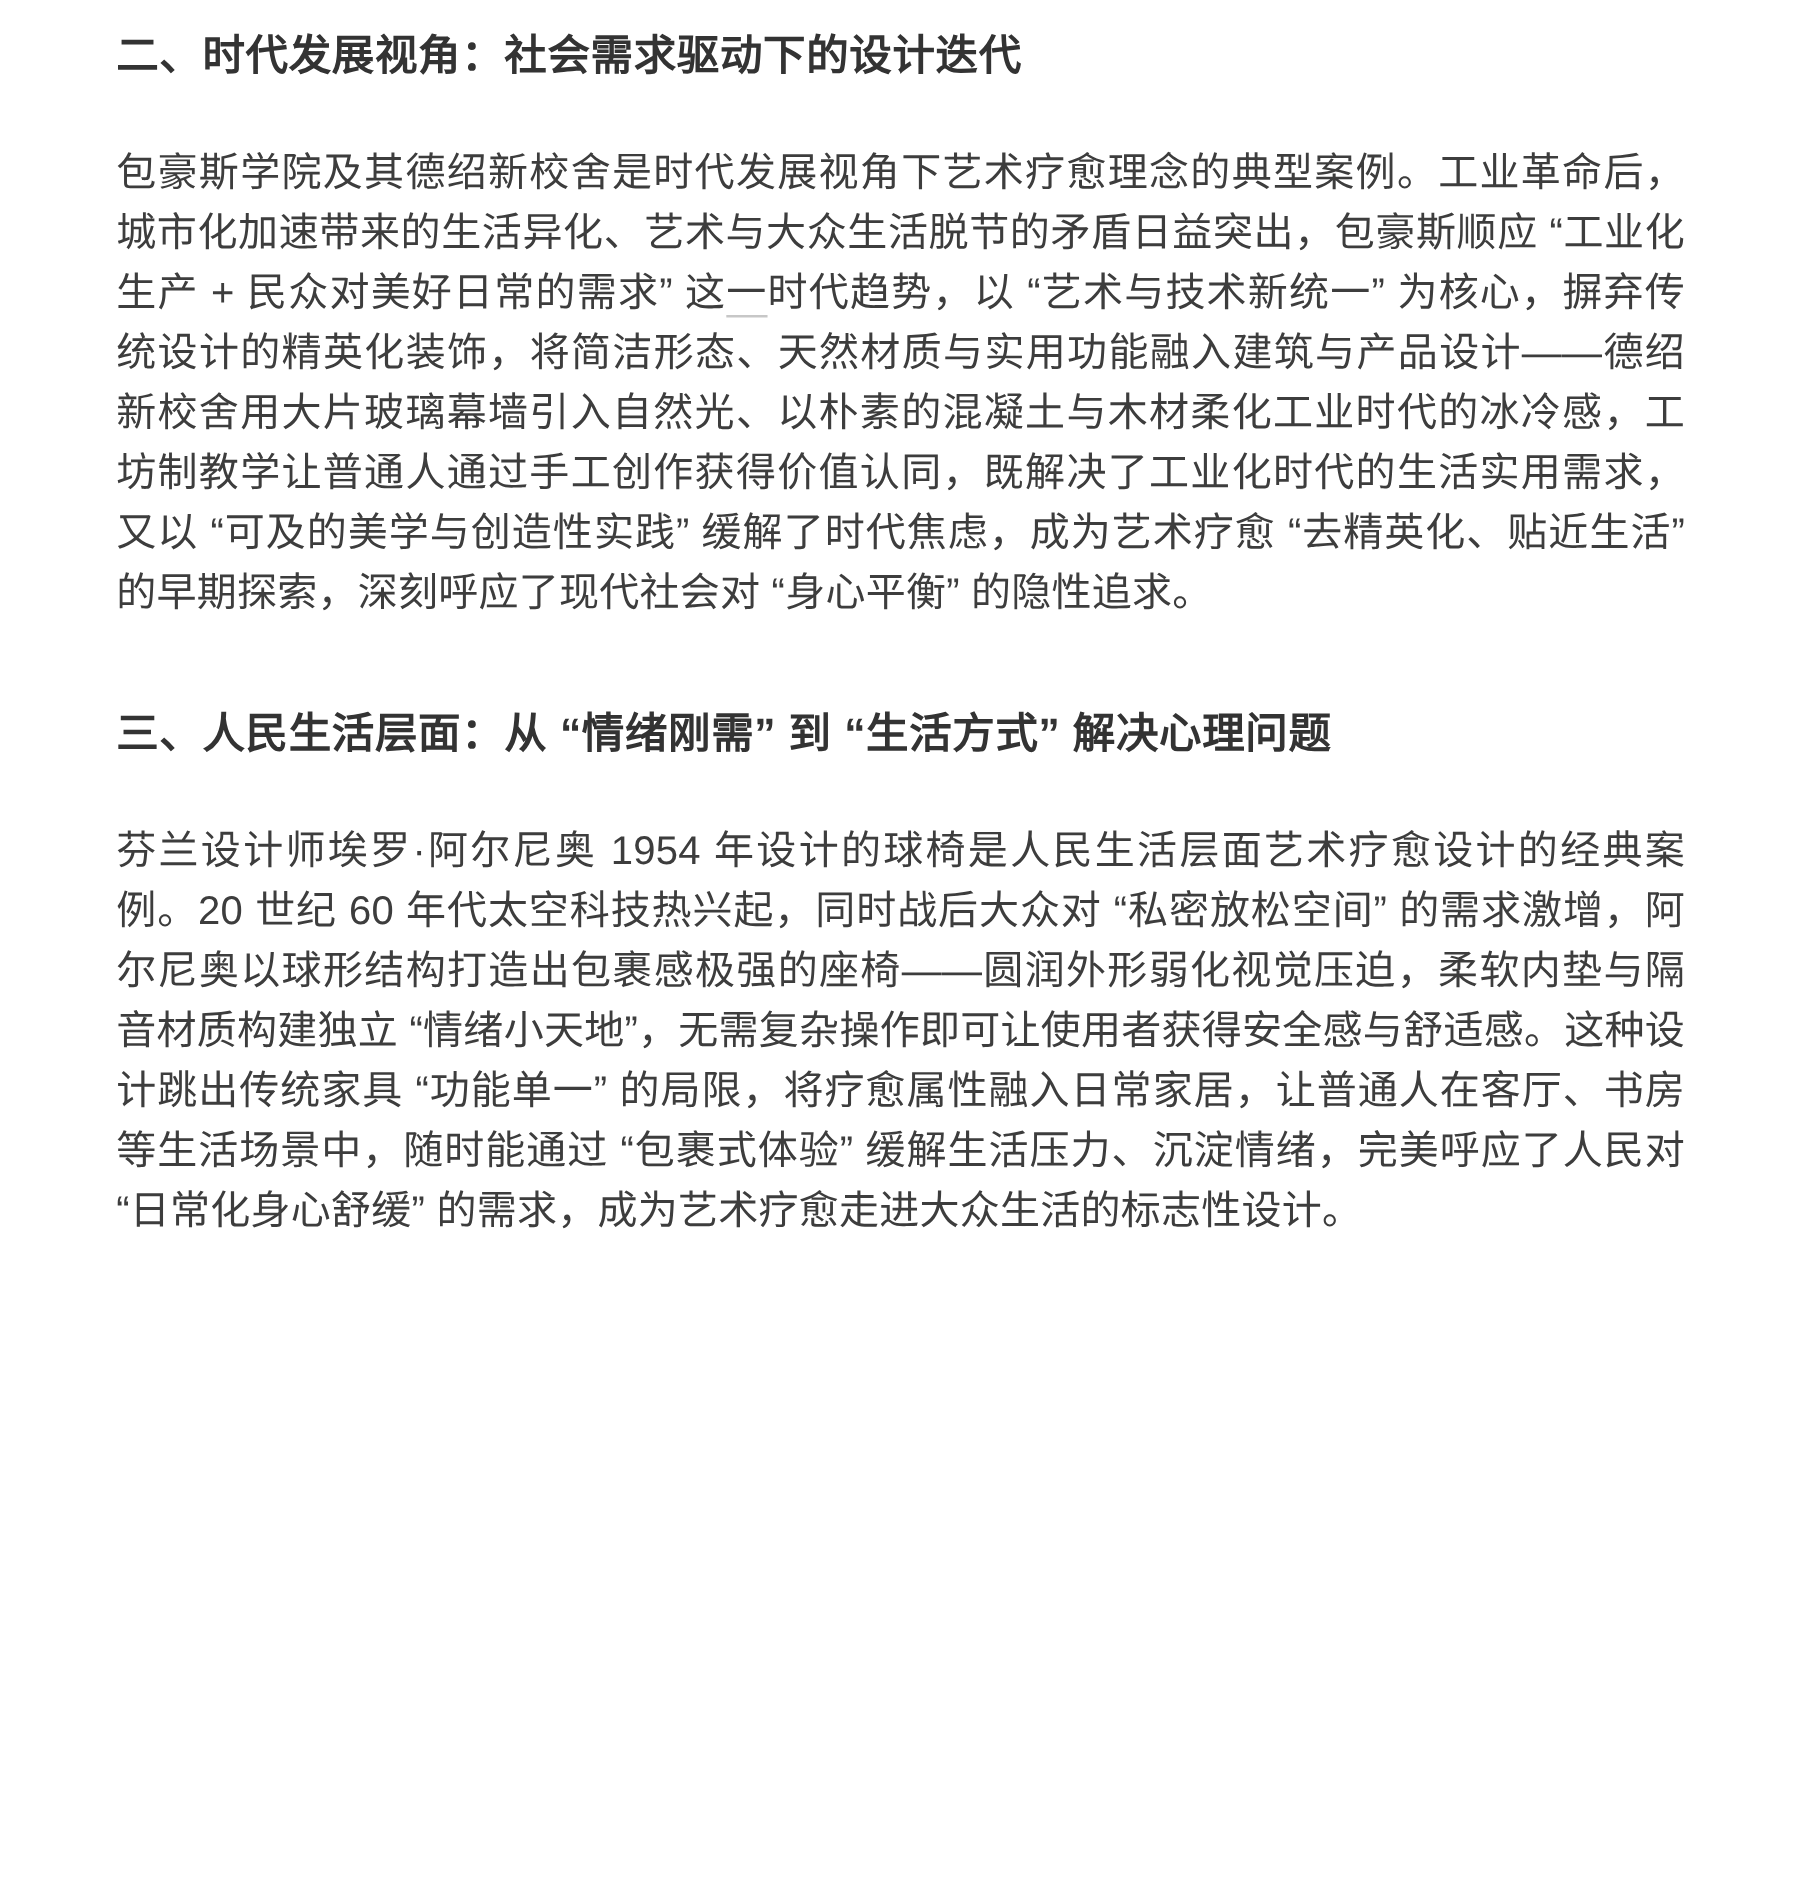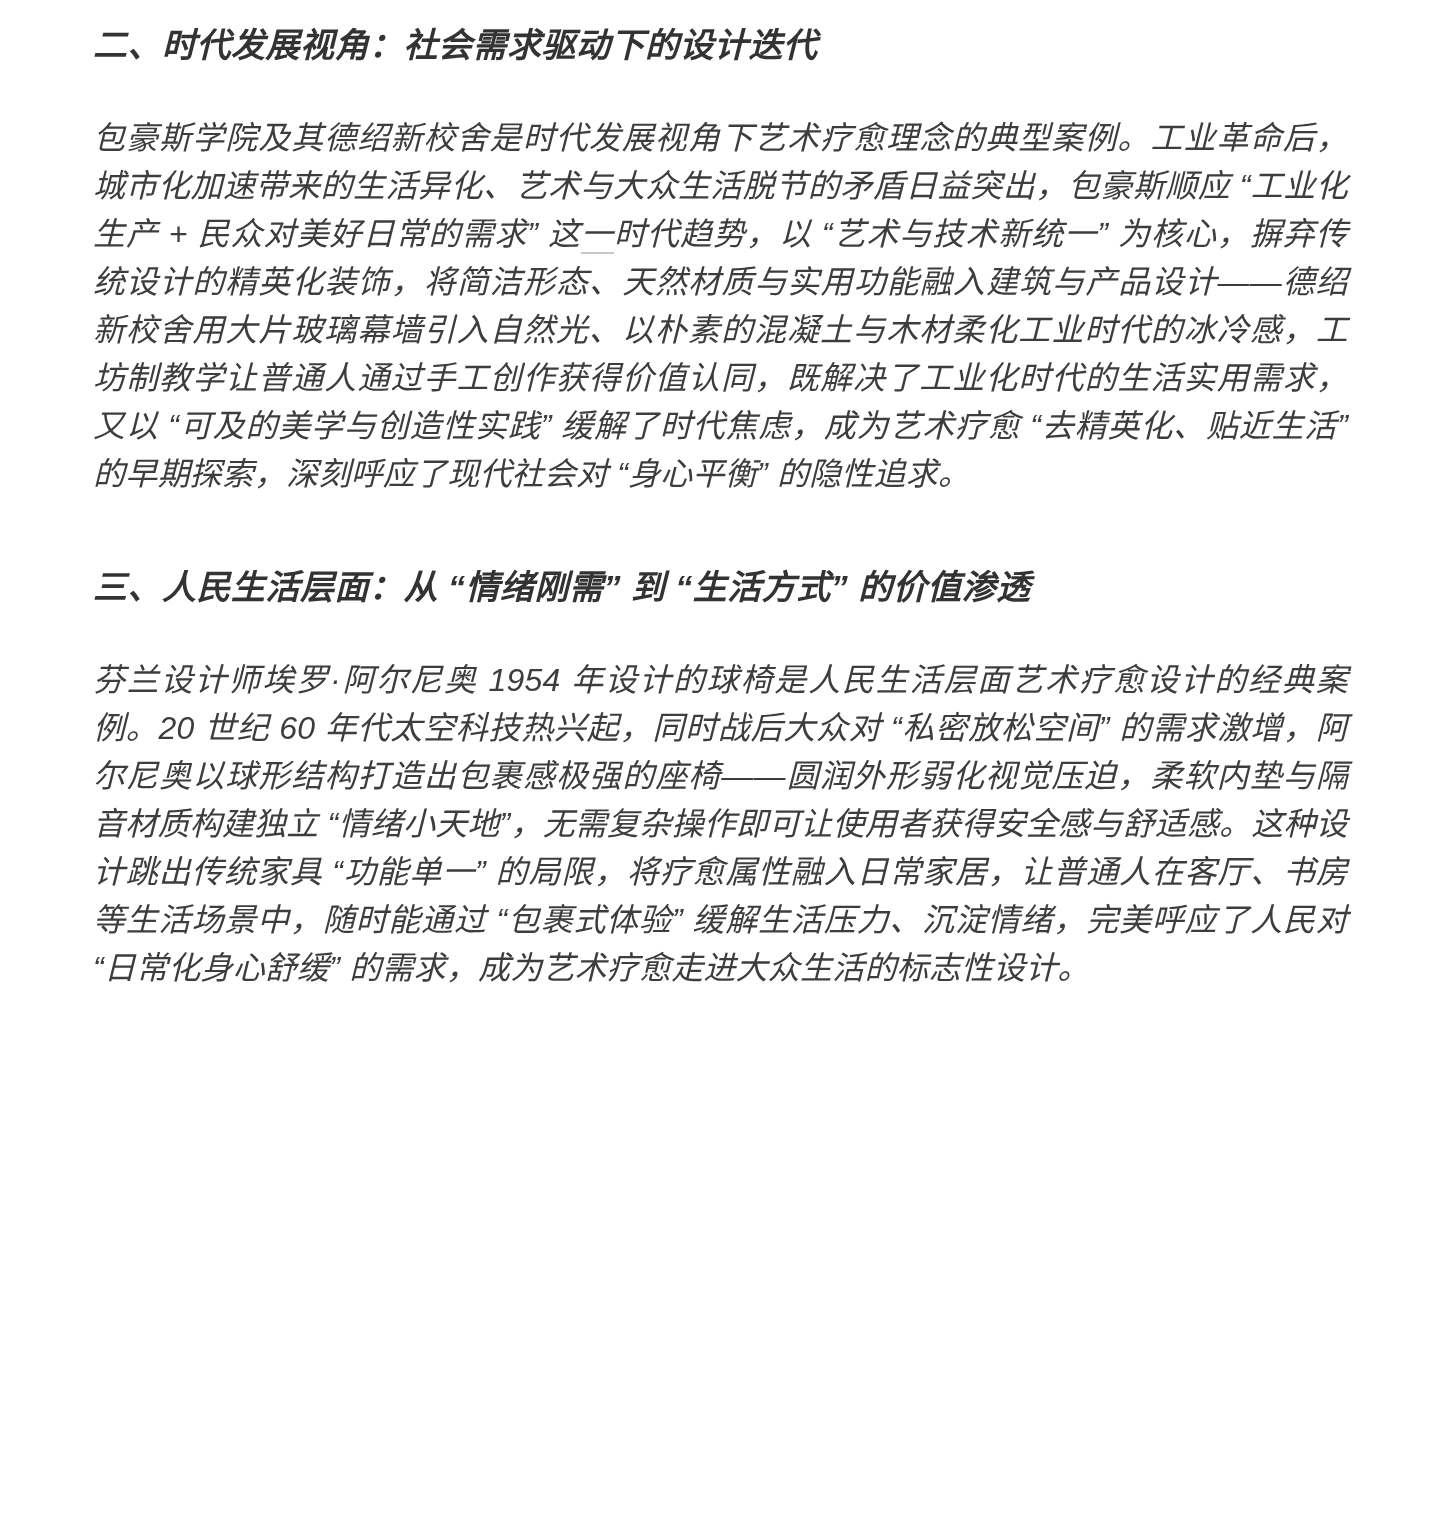--- a/index.html
+++ b/index.html
@@ -24,21 +24,20 @@
   .section-heading{
     margin:0 0 46px 0;
     font-size:34px;
     line-height:46px;
     font-weight:700;
     color:var(--heading);
     letter-spacing:0.5px;
   }
   .section{
     margin:0;
-    font-style:italic;
   }
   .section.second{
     margin-top:66px;
   }
   .para{
     margin:0;
     font-size:32px;
     line-height:48px;
     font-weight:400;
     color:var(--body);
@@ -57,17 +56,17 @@
 <body>
 
 <main class="doc">
 
   <section class="section">
     <h2 class="section-heading">二、时代发展视角：社会需求驱动下的设计迭代</h2>
     <p class="para"><span>包豪斯学院及其德绍新校舍是时代发展视角下艺术疗愈理念的典型案例。工业革命后，城市化加速带来的生活异化、艺术与大众生活脱节的矛盾日益突出，包豪斯顺应 “工业化生产 + 民众对美好日常的需求” 这</span><span class="u">一</span><span>时代趋势，以 “艺术与技术新统一” 为核心，摒弃传统设计的精英化装饰，将简洁形态、天然材质与实用功能融入建筑与产品设计——德绍新校舍用大片玻璃幕墙引入自然光、以朴素的混凝土与木材柔化工业时代的冰冷感，工坊制教学让普通人通过手工创作获得价值认同，既解决了工业化时代的生活实用需求，又以 “可及的美学与创造性实践” 缓解了时代焦虑，成为艺术疗愈 “去精英化、贴近生活” 的早期探索，深刻呼应了现代社会对 “身心平衡” 的隐性追求。</span></p>
   </section>
 
   <section class="section second">
-    <h2 class="section-heading">三、人民生活层面：从 “情绪刚需” 到 “生活方式” 的价值渗透</h2>
+    <h2 class="section-heading">三、人民生活层面：从 “情绪刚需” 到 “生活方式” 解决心理问题</h2>
     <p class="para"><span>芬兰设计师埃罗·阿尔尼奥 1954 年设计的球椅是人民生活层面艺术疗愈设计的经典案例。20 世纪 60 年代太空科技热兴起，同时战后大众对 “私密放松空间” 的需求激增，阿尔尼奥以球形结构打造出包裹感极强的座椅——圆润外形弱化视觉压迫，柔软内垫与隔音材质构建独立 “情绪小天地”，无需复杂操作即可让使用者获得安全感与舒适感。这种设计跳出传统家具 “功能单一” 的局限，将疗愈属性融入日常家居，让普通人在客厅、书房等生活场景中，随时能通过 “包裹式体验” 缓解生活压力、沉淀情绪，完美呼应了人民对 “日常化身心舒缓” 的需求，成为艺术疗愈走进大众生活的标志性设计。</span></p>
   </section>
 
 </main>
 
 </body></html>

